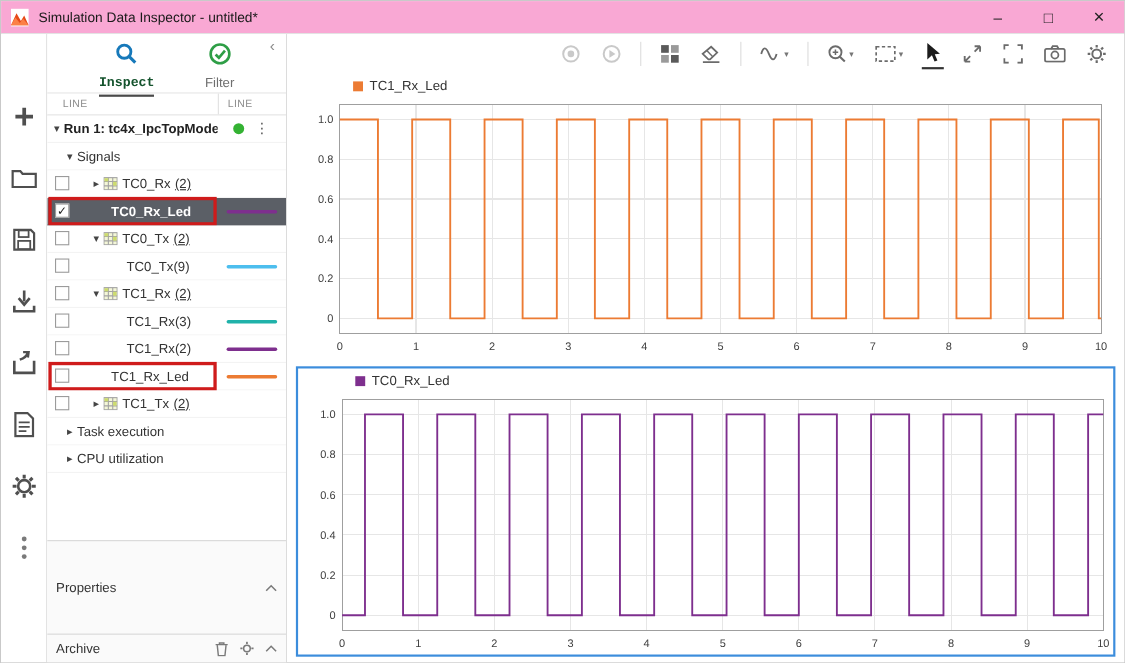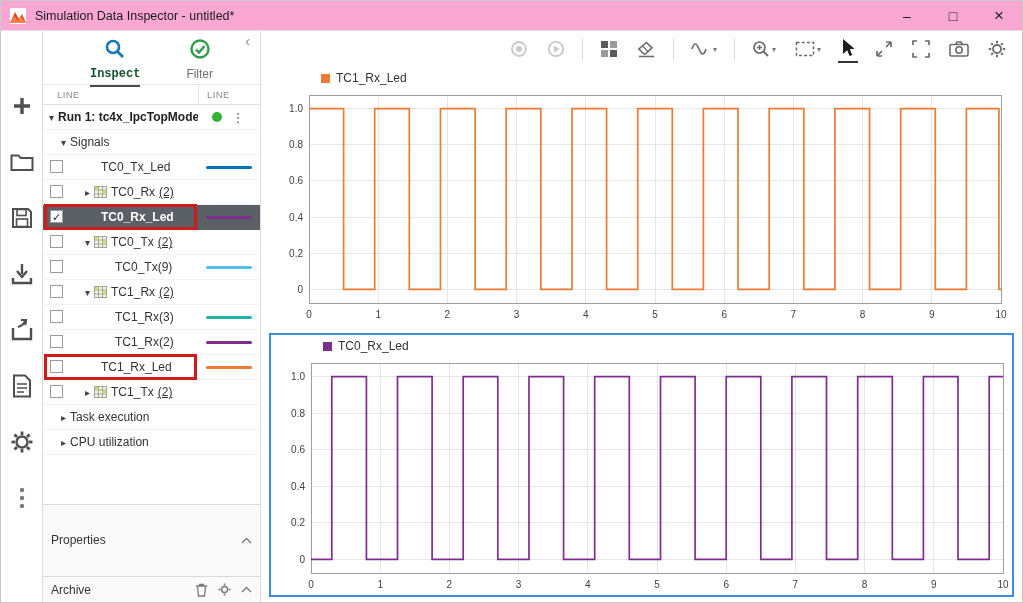--- a/index.html
+++ b/index.html
@@ -199,29 +199,20 @@
               <span class="statusdot" style="background: rgb(52, 178, 51);"></span>
               <span class="rowmenu">⋮</span>
             </span>
           </div>
           <div class="trow kind-group">
             <span class="rcontent ind1">
               <span class="arrow">▾</span>
               <span class="rlabel">Signals</span>
             </span>
             <span class="linecell"></span>
-          </div>
-          <div class="trow kind-signal">
-            <span class="cbox"></span>
-            <span class="rcontent ind3">
-              <span class="rlabel">TC0_Tx_Led</span>
-            </span>
-            <span class="linecell">
-              <span class="swatch" style="background: rgb(0, 114, 189);"></span>
-            </span>
           </div>
           <div class="trow kind-matrix">
             <span class="cbox"></span>
             <span class="rcontent ind2">
               <span class="arrow">▸</span>
               <span class="micon">
                 <svg width="13" height="12" viewBox="0 0 13 12">
                   <rect x="0.5" y="0.5" width="12" height="11" fill="#f4f7d8" stroke="#a3a3a3"></rect>
                   <path d="M0.5 4 H12.5 M0.5 8 H12.5 M4.5 0.5 V11.5 M8.5 0.5 V11.5" stroke="#a3a3a3" fill="none"></path>
                   <rect x="1" y="1" width="3.4" height="2.9" fill="#cddc6e"></rect>

